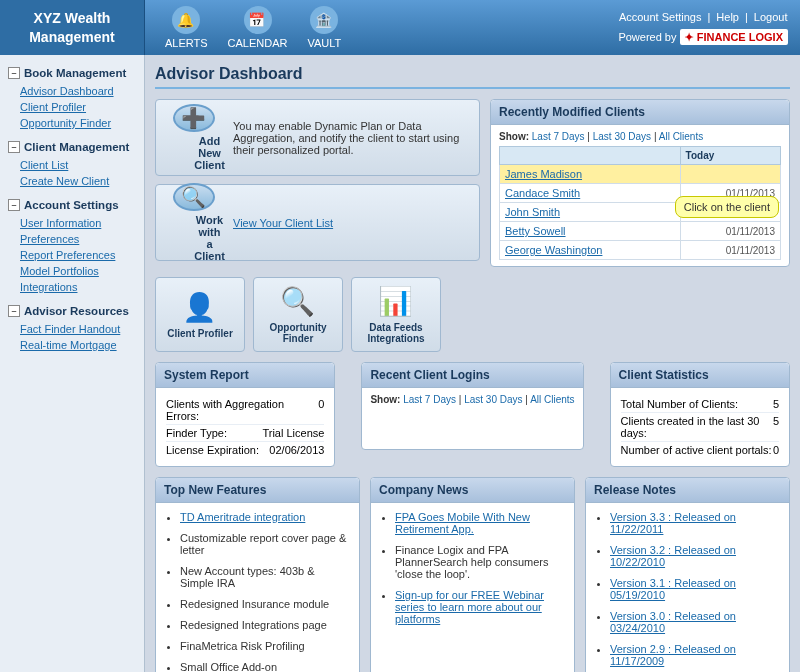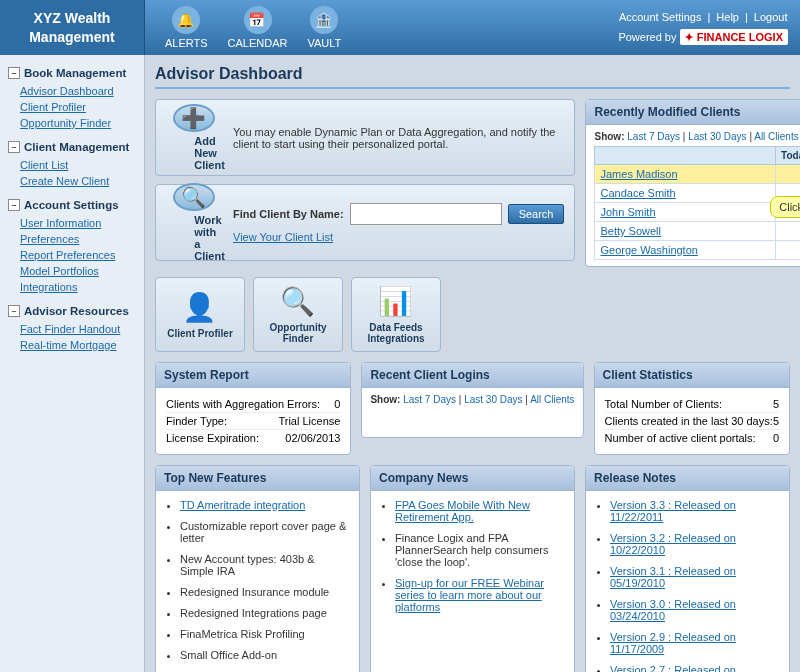--- a/index.html
+++ b/index.html
@@ -184,21 +184,21 @@
       display: flex;
       align-items: center;
       justify-content: center;
       font-size: 20px;
       color: #2e6da4;
     }
     .action-card-label {
       font-size: 11px;
       font-weight: bold;
       color: #1a3a5c;
-      text-align: left;
+      text-align: center;
       margin-left: 32px;
     }
     .action-card-content {
       flex: 1;
       font-size: 11px;
       color: #333;
     }
     .find-client-row {
       display: flex;
       align-items: center;
@@ -323,21 +323,21 @@
       padding: 4px 8px;
       font-size: 11px;
       color: #333;
       position: relative;
       display: inline-block;
     }
 
     
     .bottom-panels {
       display: flex;
-      gap: 10px;
+      gap: 26px;
       margin-bottom: 10px;
     }
     .system-report, .client-stats {
       flex: 1;
       background: white;
       border: 1px solid #a0b8d0;
       border-radius: 4px;
     }
     .report-body {
       padding: 8px 10px;
@@ -479,25 +479,20 @@
           </div>
           <div class="action-card-content">You may enable Dynamic Plan or Data Aggregation, and notify the client to start using their personalized portal.</div>
         </div>
 
         <div class="action-card">
           <div class="action-card-icon">
             <div class="icon-circle-large">🔍</div>
             <div class="action-card-label">Work with a Client</div>
           </div>
           <div class="action-card-content">
-            <div class="find-client-row">
-              <label>Find Client By Name:</label>
-              <input class="find-input" type="text" style="">
-              <button class="search-btn">Search</button>
-            </div>
             <a class="view-client-list">View Your Client List</a>
           </div>
         </div>
       </div>
 
       <div class="recently-modified">
         <div class="panel-title">Recently Modified Clients</div>
         <div class="panel-body">
           <div class="show-filter">
             <span>Show:</span>

